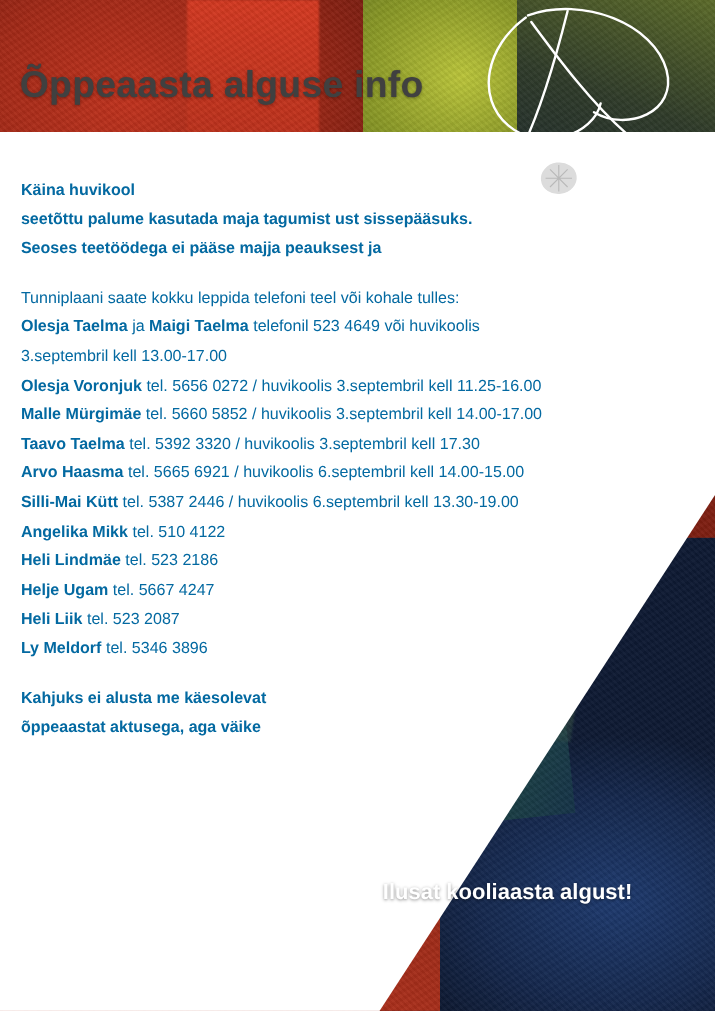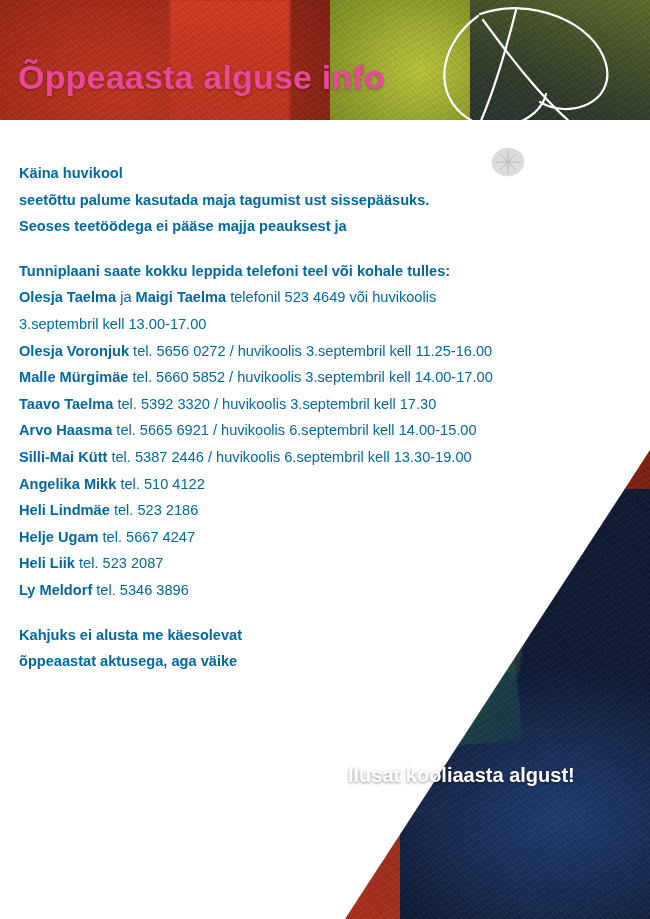--- a/index.html
+++ b/index.html
@@ -104,57 +104,57 @@
   .scribble {
     position: absolute;
     left: 420px; top: 2px;
     width: 210px; height: 195px;
   }
 
   
   .title {
     position: absolute;
     left: 18px; top: 58px;
-    color: #ec4899;
+    color: #404040;
     font-size: 34px;
     font-weight: bold;
     letter-spacing: .2px;
     text-shadow: 0 1px 3px rgba(0,0,0,.35);
   }
 
   
   .body {
     position: absolute;
     left: 19px; top: 166px;
     width: 615px;
     color: #0369a1;
     font-size: 14.6px;
     line-height: 1.0;
   }
   .line {
     margin: 0 0 12px 0;
     white-space: nowrap;
   }
-  .b { font-weight: bold; }
+  .b { font-weight: normal; }
   .intro .line { font-weight: bold; }
   .gap-md { height: 18px; }
 
   .contact-line {
     margin: 0 0 12px 0;
     white-space: nowrap;
   }
   .contact-line .name { font-weight: bold; }
   .contact-line .rest { font-weight: normal; }
 
   .closing .line { font-weight: bold; }
 
   
   .slogan {
     position: absolute;
-    left: 348px; top: 764px;
+    left: 348px; top: 800px;
     color: #ffffff;
     font-size: 20px;
     font-weight: bold;
     text-shadow: 0 1px 3px rgba(0,0,0,.45);
   }
 </style>
 </head>
 <body>
 
 <div class="poster">

